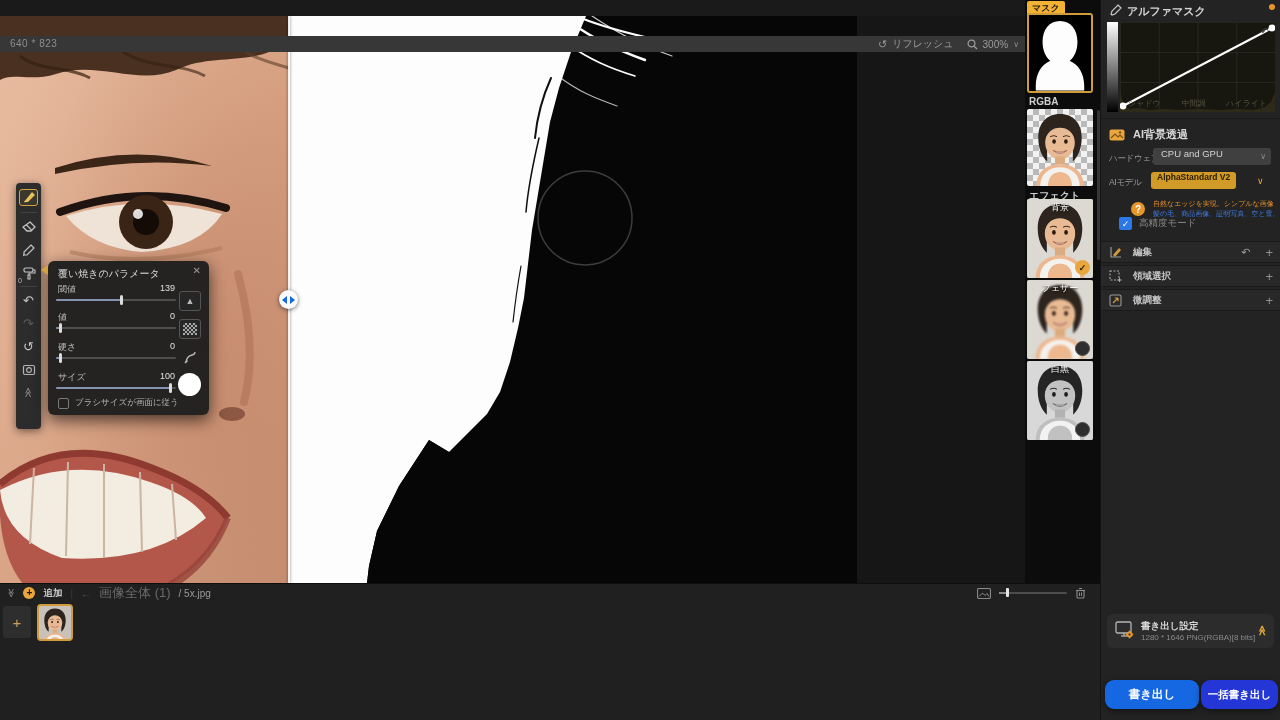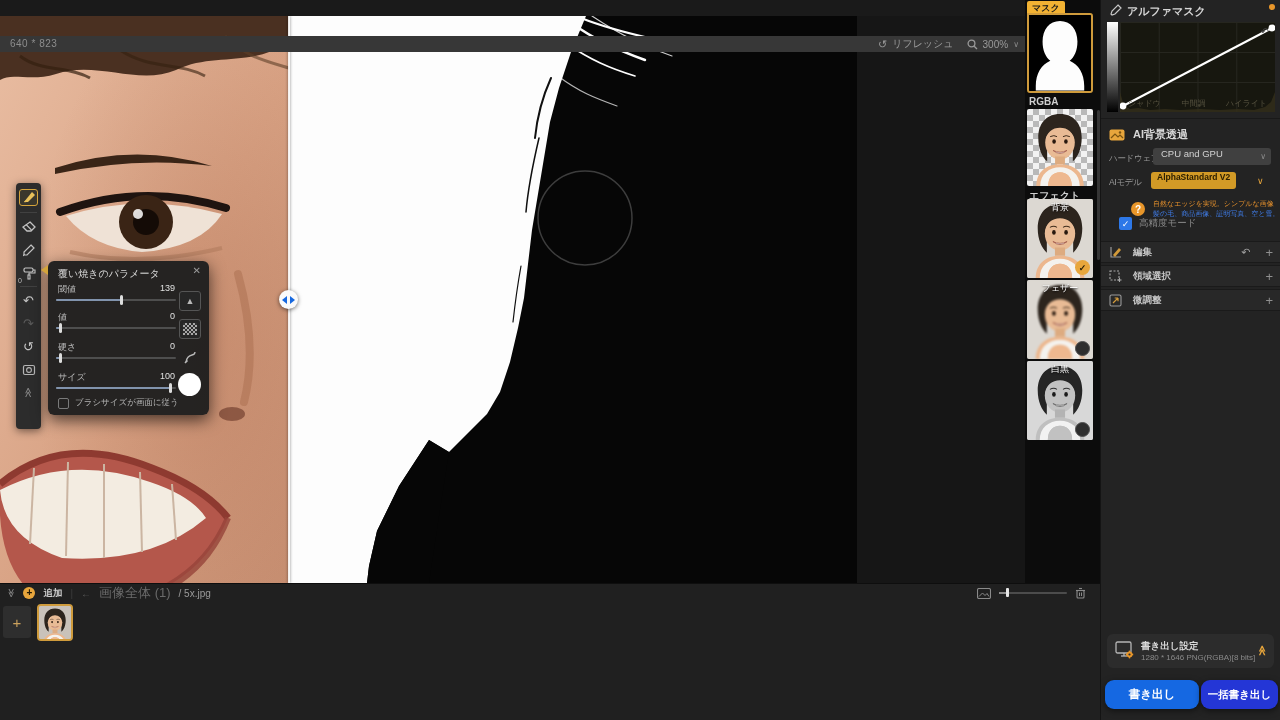--- a/index.html
+++ b/index.html
@@ -122,21 +122,21 @@
   .b-right{margin-left:auto;display:flex;align-items:center;gap:8px;}
   .z-track{position:relative;width:68px;height:2px;background:#4c4c4c;border-radius:1px;}
   .z-fill{width:12%;height:2px;background:#8a8a8a;}
   .z-knob{position:absolute;left:10%;top:-4px;width:3px;height:9px;background:#e6e6e6;border-radius:1px;}
   .f-plus{position:absolute;left:3px;top:22px;width:28px;height:32px;background:#2e2e2e;border-radius:3px;
           color:#caa05c;font-size:15px;display:flex;align-items:center;justify-content:center;}
   .f-thumb{position:absolute;left:37px;top:20px;width:36px;height:37px;border:2px solid #cf9b3c;border-radius:4px;
            background:#c9c2ba;overflow:hidden;}
 
   
-  .exp-box{position:absolute;left:6px;top:634px;width:167px;height:34px;background:#2c2c2c;border-radius:6px;}
+  .exp-box{position:absolute;left:6px;top:614px;width:167px;height:34px;background:#2c2c2c;border-radius:6px;}
   .exp-title{position:absolute;left:34px;top:6px;font-size:9.5px;font-weight:bold;color:#d8d8d8;}
   .exp-detail{position:absolute;left:34px;top:19px;font-size:8px;color:#8a8a8a;white-space:nowrap;}
   .exp-chev{position:absolute;right:7px;top:11px;color:#e8a63c;font-size:10px;font-weight:bold;transform:rotate(90deg);}
   .btn-exp{position:absolute;left:4px;top:680px;width:94px;height:29px;background:#1568e2;border-radius:9px;
            color:#fff;font-weight:bold;font-size:11.5px;display:flex;align-items:center;justify-content:center;box-shadow:0 2px 6px rgba(0,0,0,.5);}
   .btn-batch{position:absolute;left:100px;top:680px;width:77px;height:29px;background:#2436d6;border-radius:9px;
            color:#fff;font-weight:bold;font-size:10.5px;display:flex;align-items:center;justify-content:center;box-shadow:0 2px 6px rgba(0,0,0,.5);}
 </style>
 </head>
 <body>

